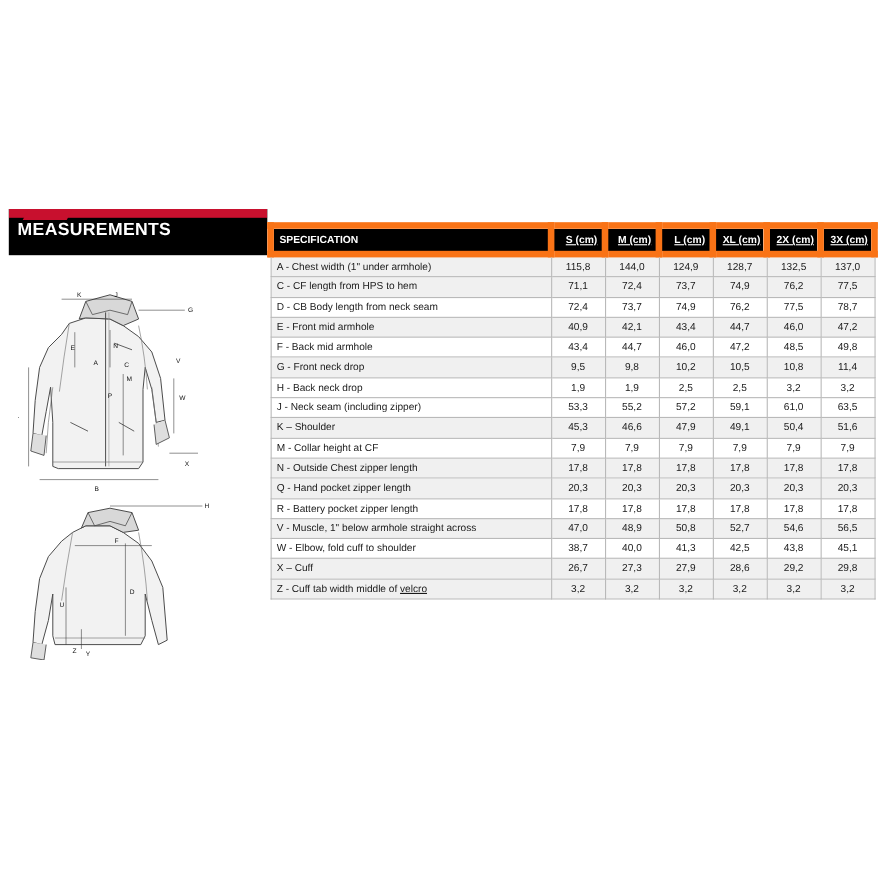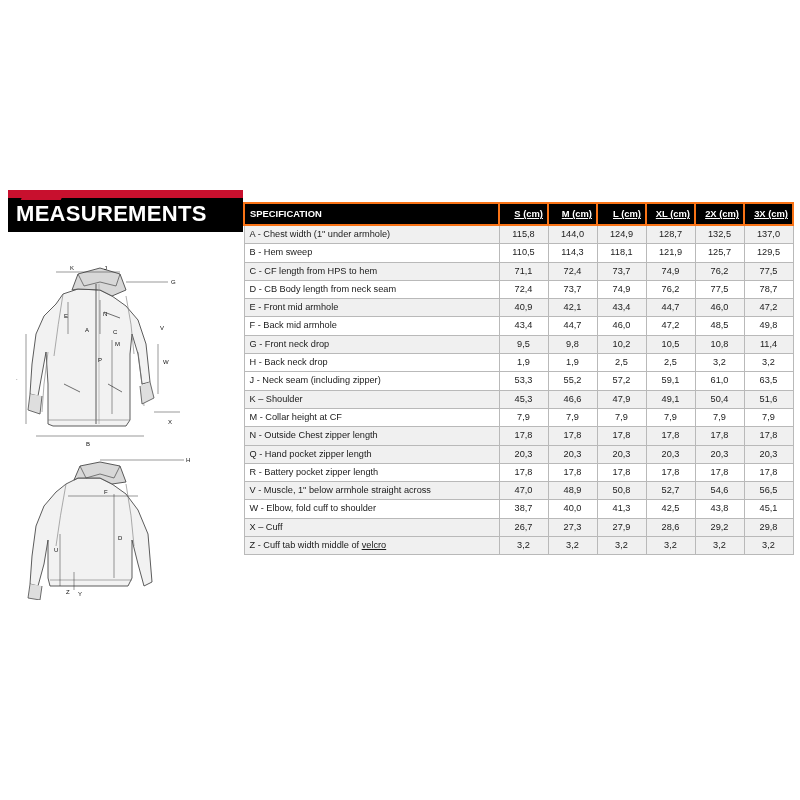--- a/index.html
+++ b/index.html
@@ -42,21 +42,21 @@
     top: 0;
     width: 235px;
     height: 8px;
     background: #c8102e;
   }
   .title-text {
     position: absolute;
     left: 8px;
     top: 11px;
     color: #ffffff;
-    font-size: 22px;
+    font-size: 16px;
     font-weight: bold;
     letter-spacing: 0.3px;
     font-family: "Liberation Sans", sans-serif;
   }
   .swoosh {
     position: absolute;
     left: 18px;
     top: -10px;
     width: 40px;
     height: 20px;
@@ -94,21 +94,21 @@
     height: 17.3px;
     line-height: 17.3px;
     overflow: hidden;
     white-space: nowrap;
   }
   table.spec thead th {
     background: #000000;
     color: #ffffff;
     font-weight: bold;
     font-size: 9.4px;
-    border: 2px solid #f97316;
+    border: 6px solid #f97316;
     height: 20px;
     line-height: 20px;
   }
   table.spec thead th.spec-col { text-align: left; padding-left: 5px; }
   table.spec thead th.size-col { text-align: right; padding-left: 6px; text-decoration: underline; }
   table.spec td.label {
     text-align: left;
     padding-left: 5px;
   }
   table.spec td.val {
@@ -242,29 +242,20 @@
       <tbody id="table-body">
           <tr class="odd">
             <td class="label">A - Chest width (1" under armhole)</td>
             <td class="val">115,8</td>
             <td class="val">144,0</td>
             <td class="val">124,9</td>
             <td class="val">128,7</td>
             <td class="val">132,5</td>
             <td class="val">137,0</td>
           </tr>
-          <tr class="even">
-            <td class="label">B - Hem sweep</td>
-            <td class="val">110,5</td>
-            <td class="val">114,3</td>
-            <td class="val">118,1</td>
-            <td class="val">121,9</td>
-            <td class="val">125,7</td>
-            <td class="val">129,5</td>
-          </tr>
           <tr class="odd">
             <td class="label">C - CF length from HPS to hem</td>
             <td class="val">71,1</td>
             <td class="val">72,4</td>
             <td class="val">73,7</td>
             <td class="val">74,9</td>
             <td class="val">76,2</td>
             <td class="val">77,5</td>
           </tr>
           <tr class="even">

